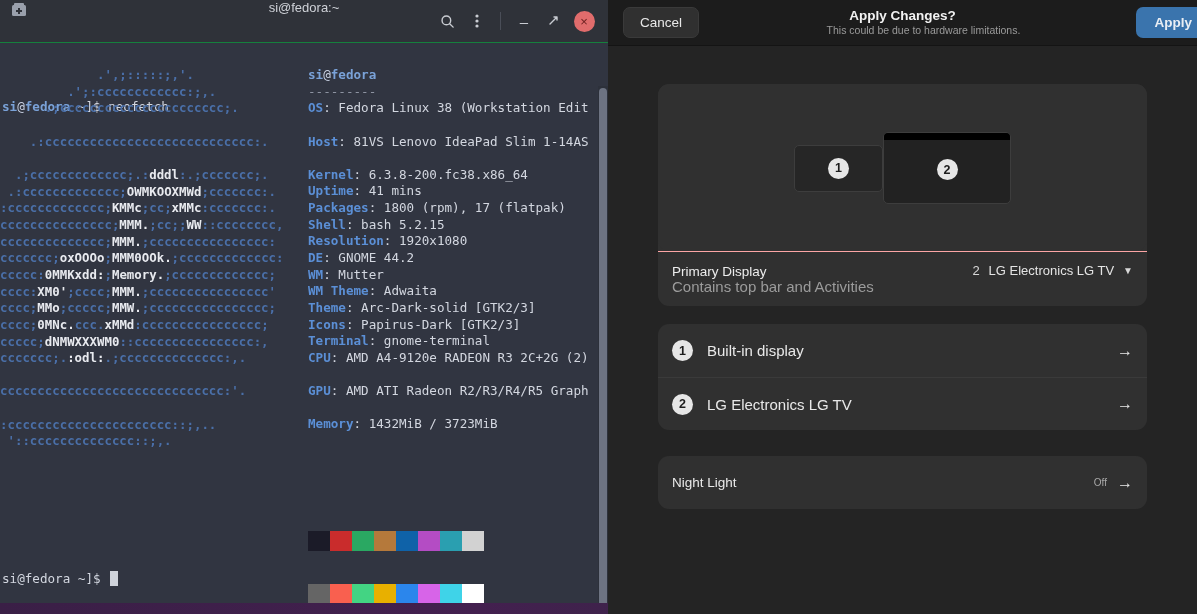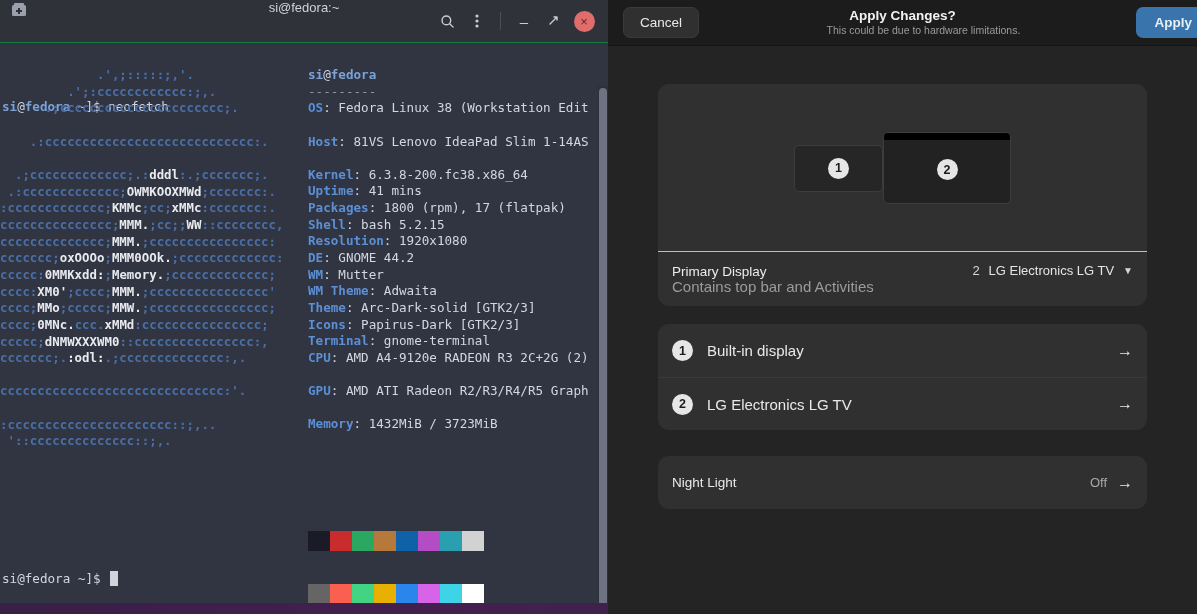--- a/index.html
+++ b/index.html
@@ -345,21 +345,21 @@
     line-height: 1;
   }
   .row-night {
     height: 53px;
     display: flex;
     align-items: center;
     padding: 0 14px;
   }
   .night-state {
     margin-left: auto;
-    font-size: 13px;
+    font-size: 10px;
     color: #a9a9a9;
     margin-right: 10px;
   }
   .mt-group { margin-top: 18px; }
 </style>
 </head>
 <body>
 
 <div id="root">
 

